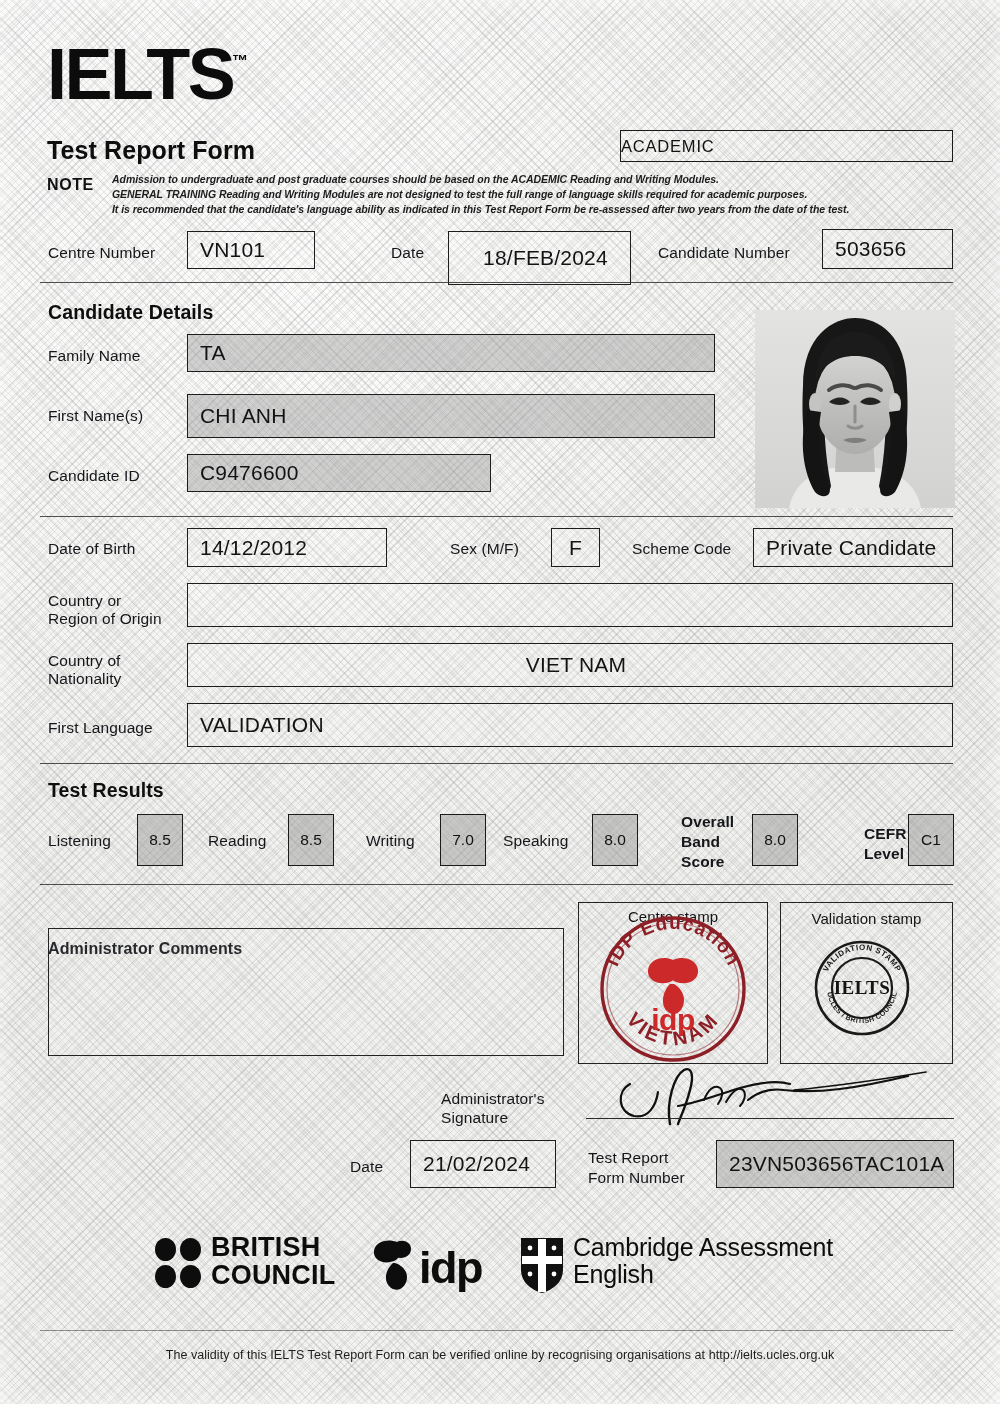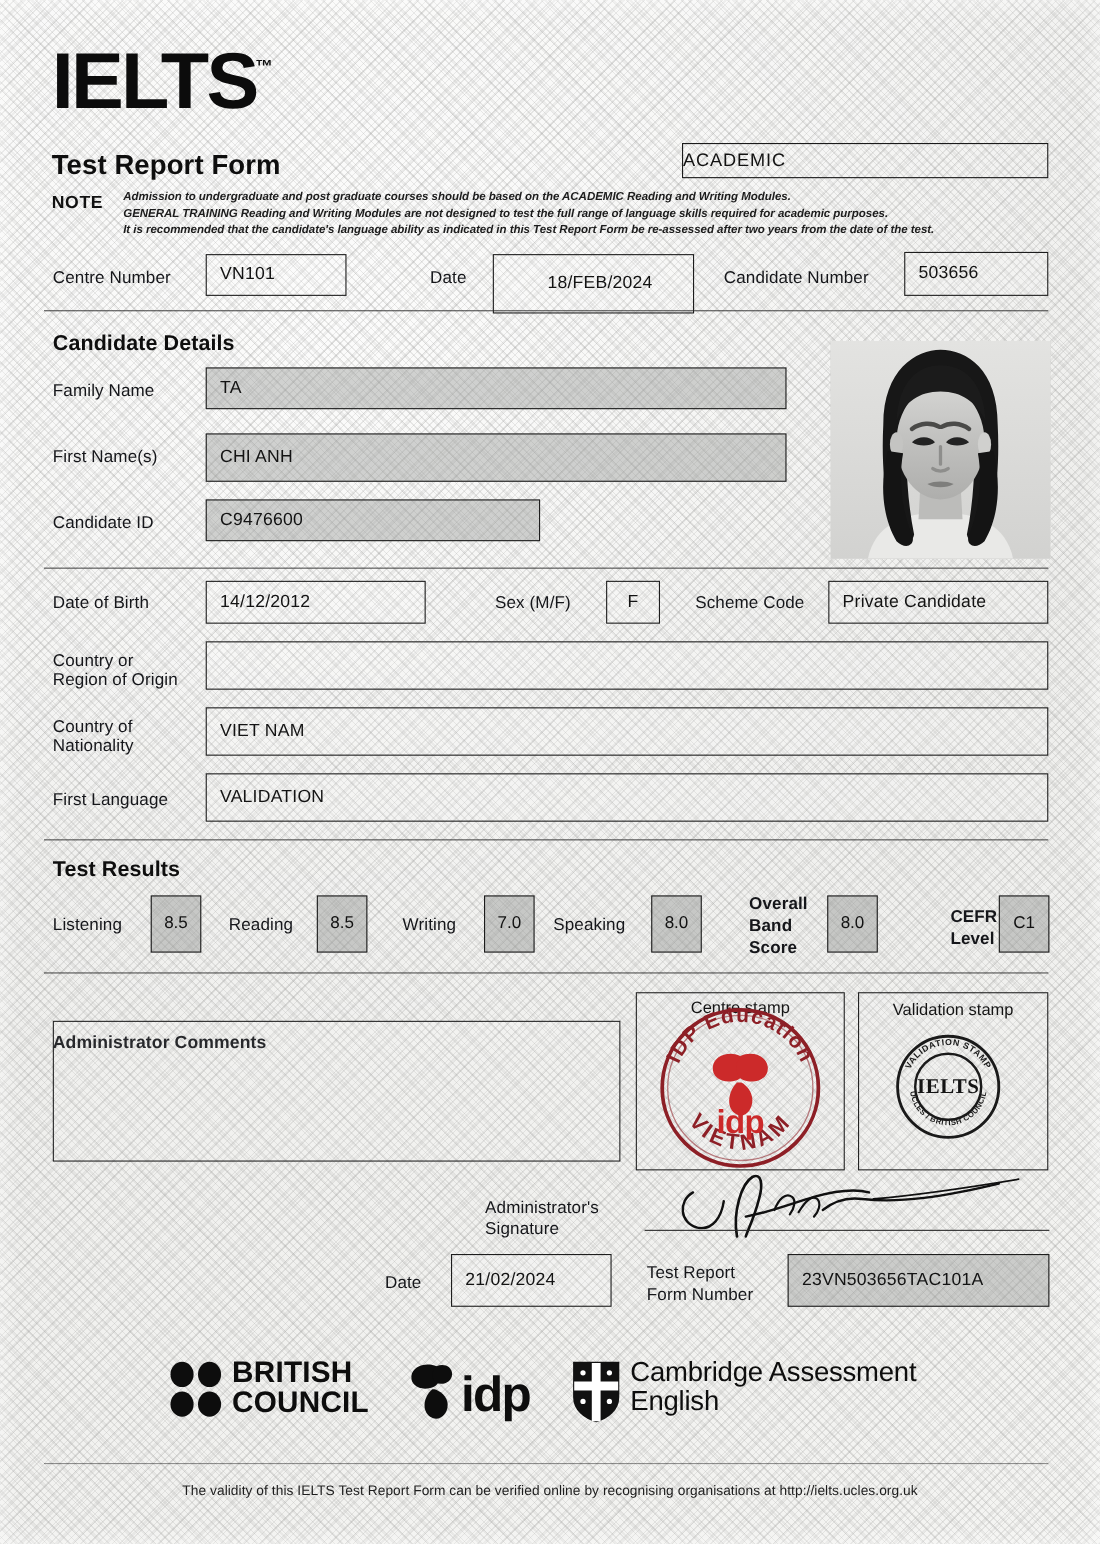--- a/index.html
+++ b/index.html
@@ -61,21 +61,21 @@
   .box {
     position: absolute;
     border: 1.6px solid #1d1d1d;
     background: rgba(255,255,255,0.12);
     box-sizing: border-box;
     display: flex;
     align-items: center;
   }
   .box > span {
     padding-left: 12px;
-    font-size: 16px;
+    font-size: 21px;
     color: #131313;
     letter-spacing: .2px;
   }
   .box.shaded { background: rgba(150,152,150,0.42); }
   .box.center { justify-content: center; }
   .box.center > span { padding-left: 0; }
 
   
   .ielts-logo {
     position: absolute;
@@ -349,21 +349,21 @@
     </div>
 
     <div class="lbl" style="left:48px; top:592px;">Country or
 Region of Origin</div>
     <div class="box" style="left:187px; top:583px; width:766px; height:44px;">
       <span></span>
     </div>
 
     <div class="lbl" style="left:48px; top:652px;">Country of
 Nationality</div>
-    <div class="box" style="left:187px; top:643px; width:766px; height:44px;">
+    <div class="box" style="left:187px; top:643px; width:766px; height:44px;justify-content:center;">
       <span>VIET NAM</span>
     </div>
 
     <div class="lbl" style="left:48px; top:719px;">First Language</div>
     <div class="box" style="left:187px; top:703px; width:766px; height:44px;">
       <span>VALIDATION</span>
     </div>
 
     <div class="rule" style="left:40px; top:763px; width:913px;"></div>
 

